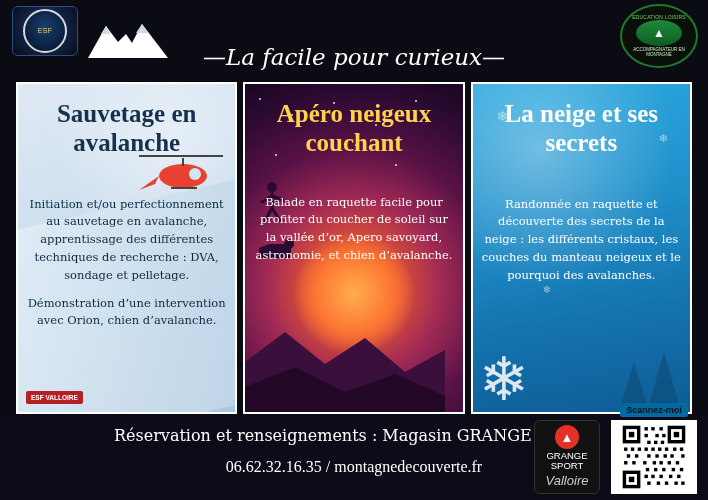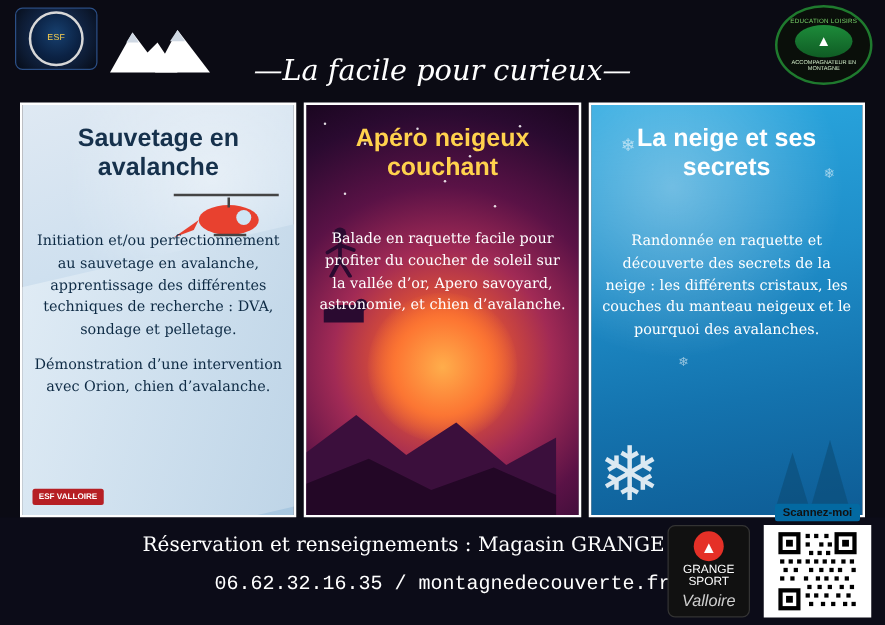--- a/index.html
+++ b/index.html
@@ -143,25 +143,25 @@
   .card-inner {
     position: absolute;
     inset: 0;
     padding: 10px 8px;
     display: flex;
     flex-direction: column;
     align-items: center;
   }
   .card h2 {
     margin: 6px 0 0 0;
-    font-size: 20px;
+    font-size: 25px;
     line-height: 1.15;
     font-weight: bold;
     text-align: center;
-    font-family: Liberation Sans, sans-serif;
+    font-family: Liberation Serif, serif;
   }
   .card p {
     margin: 0;
     font-size: 11.5px;
     line-height: 1.55;
     text-align: center;
     font-family: "DejaVu Serif", serif;
   }
 
   
@@ -282,21 +282,21 @@
     color: #ffffff;
     font-family: "DejaVu Serif", serif;
   }
   .footer-line2 {
     position: absolute;
     left: 0; right: 0;
     top: 44px;
     text-align: center;
     font-size: 16px;
     color: #ffffff;
-    font-family: Liberation Mono, monospace;
+    font-family: Liberation Serif, serif;
   }
   .grange {
     position: absolute;
     right: 108px;
     bottom: 6px;
     width: 66px;
     height: 74px;
     border-radius: 6px;
     background: #111;
     border: 1px solid #333;

